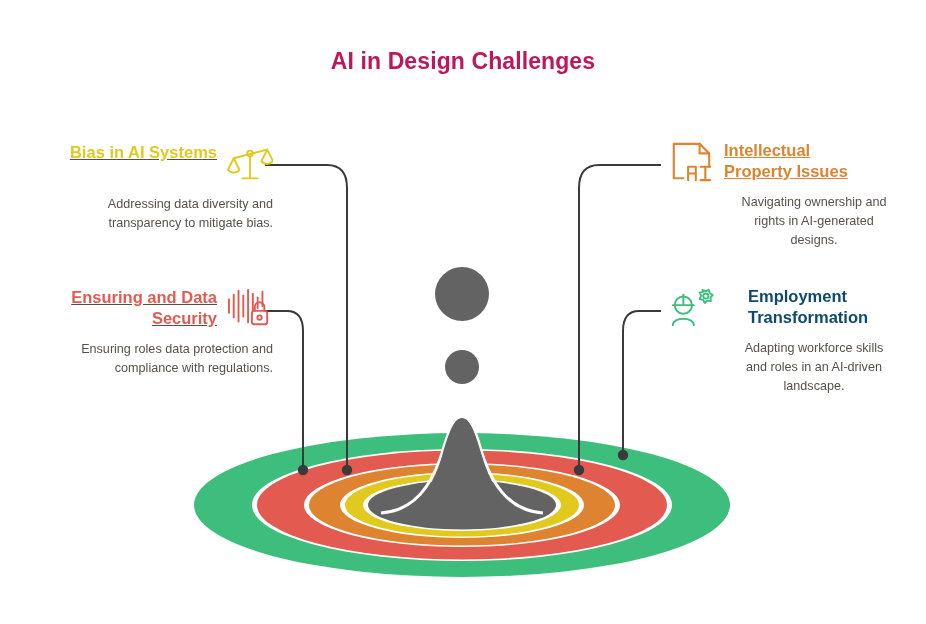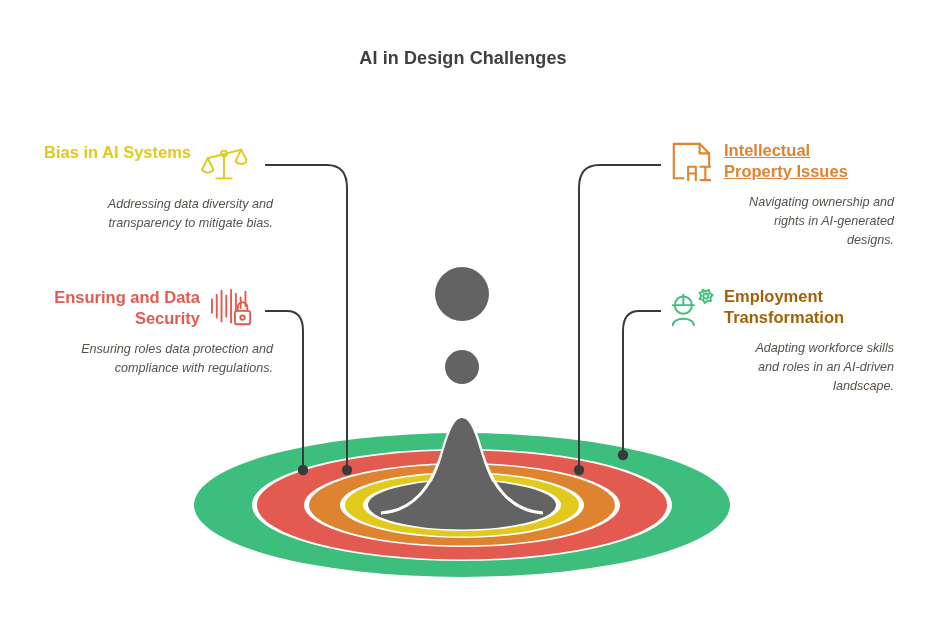--- a/index.html
+++ b/index.html
@@ -23,23 +23,23 @@
     height: 624px;
   }
 
   
   .title {
     position: absolute;
     left: 0;
     top: 48px;
     width: 926px;
     text-align: center;
-    font-size: 18px;
+    font-size: 23px;
     font-weight: bold;
-    color: #404040;
+    color: #be185d;
     letter-spacing: 0.1px;
   }
 
   
   .art {
     position: absolute;
     left: 0;
     top: 0;
     width: 926px;
     height: 624px;
@@ -49,57 +49,57 @@
   
   .block {
     position: absolute;
   }
   .block .head-row {
     display: flex;
     align-items: flex-start;
     gap: 10px;
   }
   .block.left .head-row {
-    justify-content: center;
+    justify-content: flex-end;
+    text-decoration: underline;
   }
   .block.right .head-row {
     justify-content: flex-start;
   }
   .heading {
     font-size: 16.5px;
     font-weight: bold;
     line-height: 1.26;
     margin: 0;
   }
   .block.left .heading { text-align: right; }
   .block.right .heading { text-align: left; }
 
   .desc {
     font-size: 12.6px;
     line-height: 1.52;
     color: #595149;
     margin-top: 9px;
-    font-style: italic;
   }
   .block.left .desc { text-align: right; }
-  .block.right .desc { text-align: right; }
+  .block.right .desc { text-align: center; }
 
   .icon {
     flex: 0 0 auto;
     width: 46px;
     height: 44px;
     display: block;
   }
   .icon svg { display: block; width: 100%; height: 100%; }
 
   
   .c-yellow { color: #E2C91E; }
   .c-red    { color: #E35B50; }
   .c-orange { color: #DE8430; text-decoration: underline; }
-  .c-green  { color: #a16207; }
+  .c-green  { color: #0c4a6e; margin-left: 24px; }
 
   
   #block-bias      { left: 18px;  top: 142px; width: 255px; }
   #block-privacy   { left: 18px;  top: 287px; width: 255px; }
   #block-ip        { left: 668px; top: 140px; width: 248px; }
   #block-employ    { left: 668px; top: 286px; width: 248px; }
 
   #block-bias .heading,
   #block-privacy .heading { max-width: 165px; }
   #block-bias .desc,

